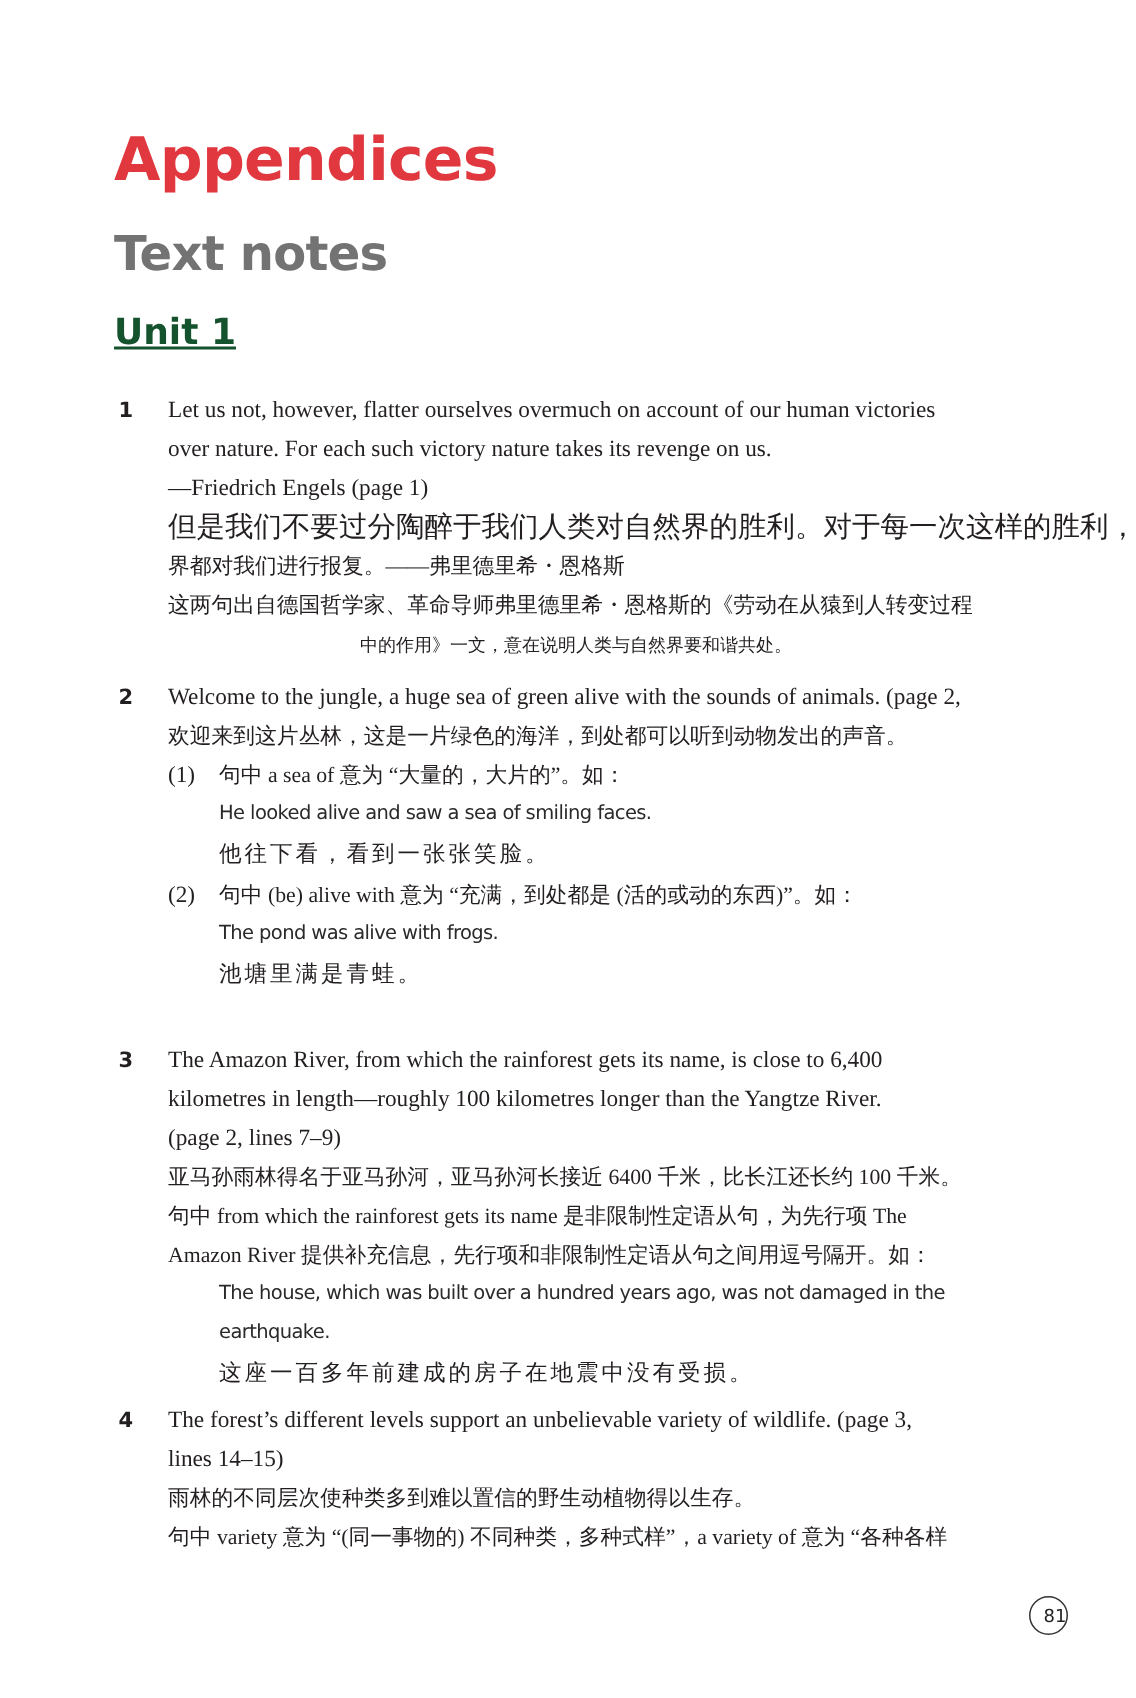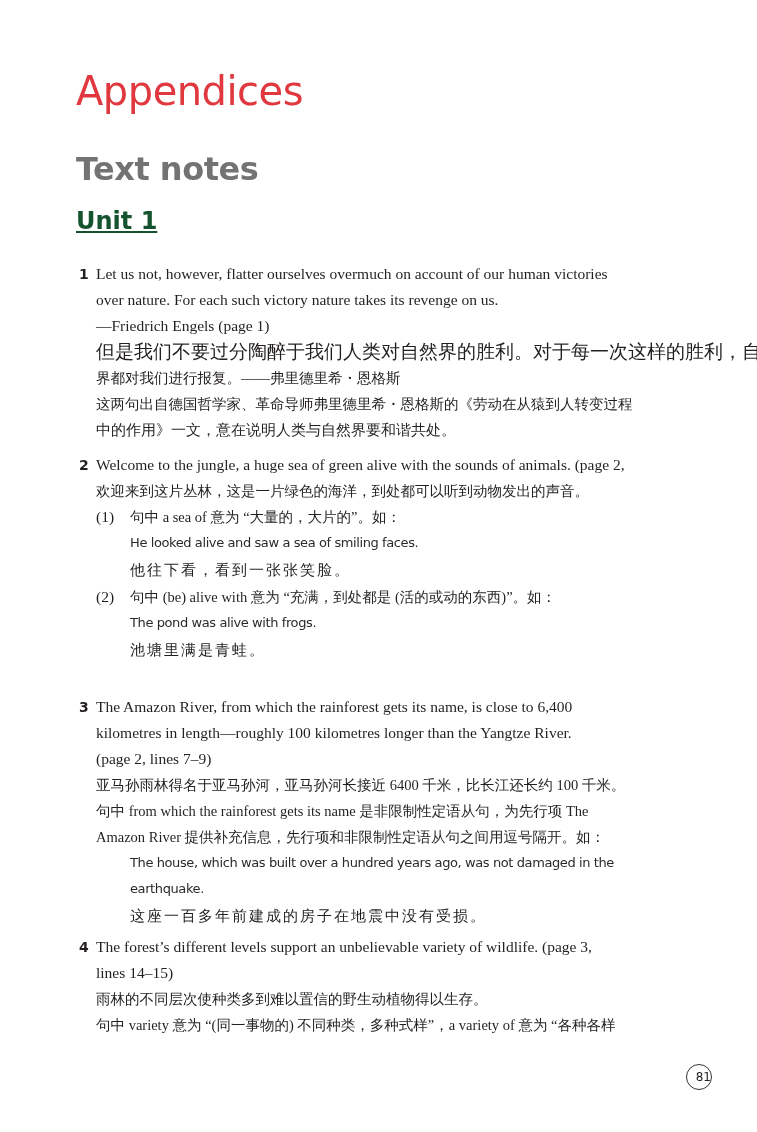--- a/index.html
+++ b/index.html
@@ -1,41 +1,41 @@
 <!DOCTYPE html>
 <html><head>
 <meta charset="utf-8">
 <style>
   html, body { margin: 0; padding: 0; }
   body {
     width: 757px; height: 1132px; background: #ffffff; position: relative; overflow: hidden;
     font-family: "Liberation Serif", "DejaVu Serif", serif; color: #231f20;
   }
   .h1 {
-    position: absolute; left: 76px; top: 68px;
-    font-family: "DejaVu Sans", "Liberation Sans", sans-serif; font-weight: normal;
+    position: absolute; left: 76px; top: 84px;
+    font-family: "DejaVu Sans", "Liberation Sans", sans-serif; font-weight: bold;
     font-size: 40px; color: #e0383e; letter-spacing: -0.5px;
   }
   .h2 {
     position: absolute; left: 76px; top: 150px;
     font-family: "DejaVu Sans", "Liberation Sans", sans-serif; font-weight: bold;
     font-size: 32px; color: #737373; letter-spacing: -0.5px;
   }
   .h3 {
     position: absolute; left: 76px; top: 207px;
     font-family: "DejaVu Sans", "Liberation Sans", sans-serif; font-weight: bold;
     font-size: 24px; color: #14532d; text-decoration: underline;
   }
   .note { position: absolute; left: 76px; width: 580px; }
   .num {
     position: absolute; left: 3px; top: 0;
     font-family: "DejaVu Sans", "Liberation Sans", sans-serif; font-weight: bold; font-size: 14px;
     line-height: 26px;
   }
-  .body { margin-left: 20px; }
+  .body { margin-left: 36px; }
   .line { font-size: 15.5px; line-height: 26px; white-space: nowrap; }
   .sub { position: relative; padding-left: 34px; }
   .sub .lbl { position: absolute; left: 0; top: 0; font-size: 15.5px; line-height: 26px; }
   .ex {
     font-family: "DejaVu Sans", "Liberation Sans", sans-serif; font-size: 13px; line-height: 26px;
     letter-spacing: -0.4px; white-space: nowrap; color: #2a2a2a;
   }
   .exzh { font-size: 15px; line-height: 28px; letter-spacing: 2px; white-space: nowrap; }
   .indent { padding-left: 34px; }
   .pagenum {
@@ -53,21 +53,21 @@
 
 <div class="note" style="top:261px;">
   <span class="num">1</span>
   <div class="body">
     <div class="line">Let us not, however, flatter ourselves overmuch on account of our human victories</div>
     <div class="line">over nature. For each such victory nature takes its revenge on us.</div>
     <div class="line">—Friedrich Engels (page 1)</div>
     <div class="line" style="font-size:19px;">但是我们不要过分陶醉于我们人类对自然界的胜利。对于每一次这样的胜利，自然</div>
     <div class="line" style="font-size:14.5px;">界都对我们进行报复。——弗里德里希・恩格斯</div>
     <div class="line" style="font-size:14.5px;">这两句出自德国哲学家、革命导师弗里德里希・恩格斯的《劳动在从猿到人转变过程</div>
-    <div class="line" style="font-size:15px;">中的作用》一文，意在说明人类与自然界要和谐共处。</div>
+    <div class="line" style="font-size:12px;text-align:center;">中的作用》一文，意在说明人类与自然界要和谐共处。</div>
   </div>
 </div>
 
 <div class="note" style="top:452px;">
   <span class="num">2</span>
   <div class="body">
     <div class="line">Welcome to the jungle, a huge sea of green alive with the sounds of animals. (page 2,</div>
     <div class="line" style="font-size:14.5px;">欢迎来到这片丛林，这是一片绿色的海洋，到处都可以听到动物发出的声音。</div>
     <div class="sub">
       <span class="lbl">(1)</span>

